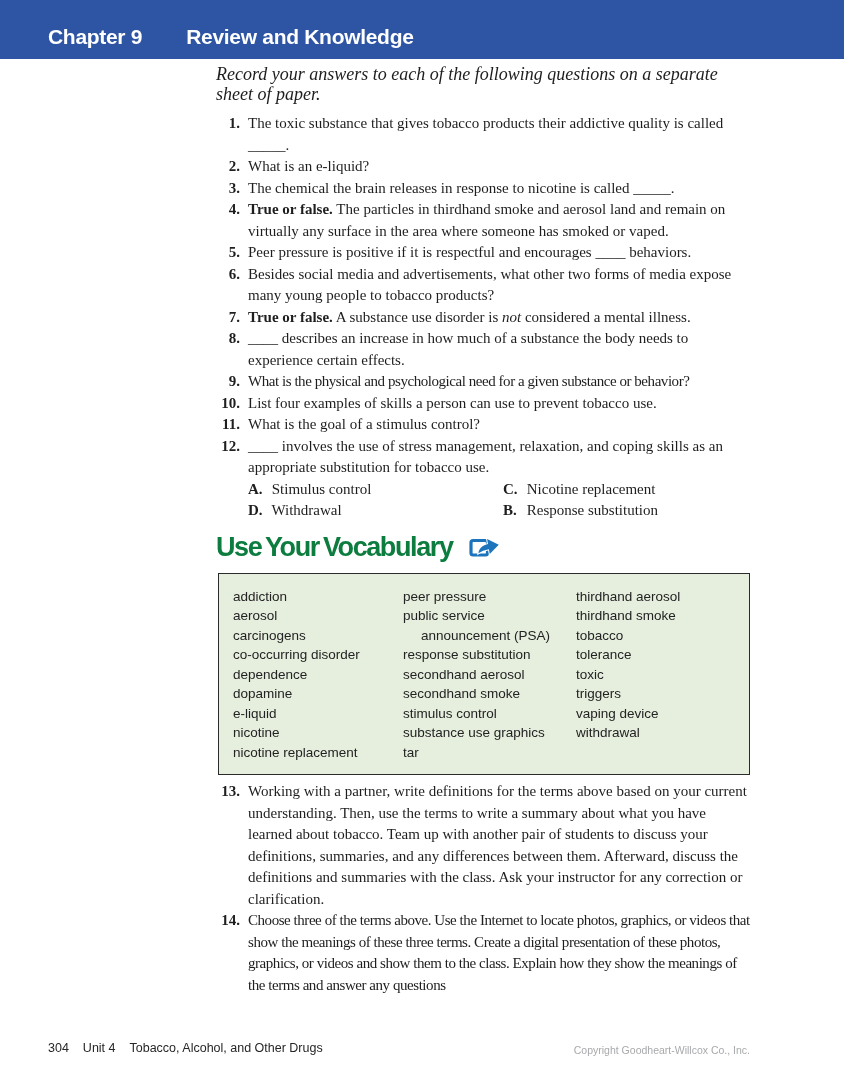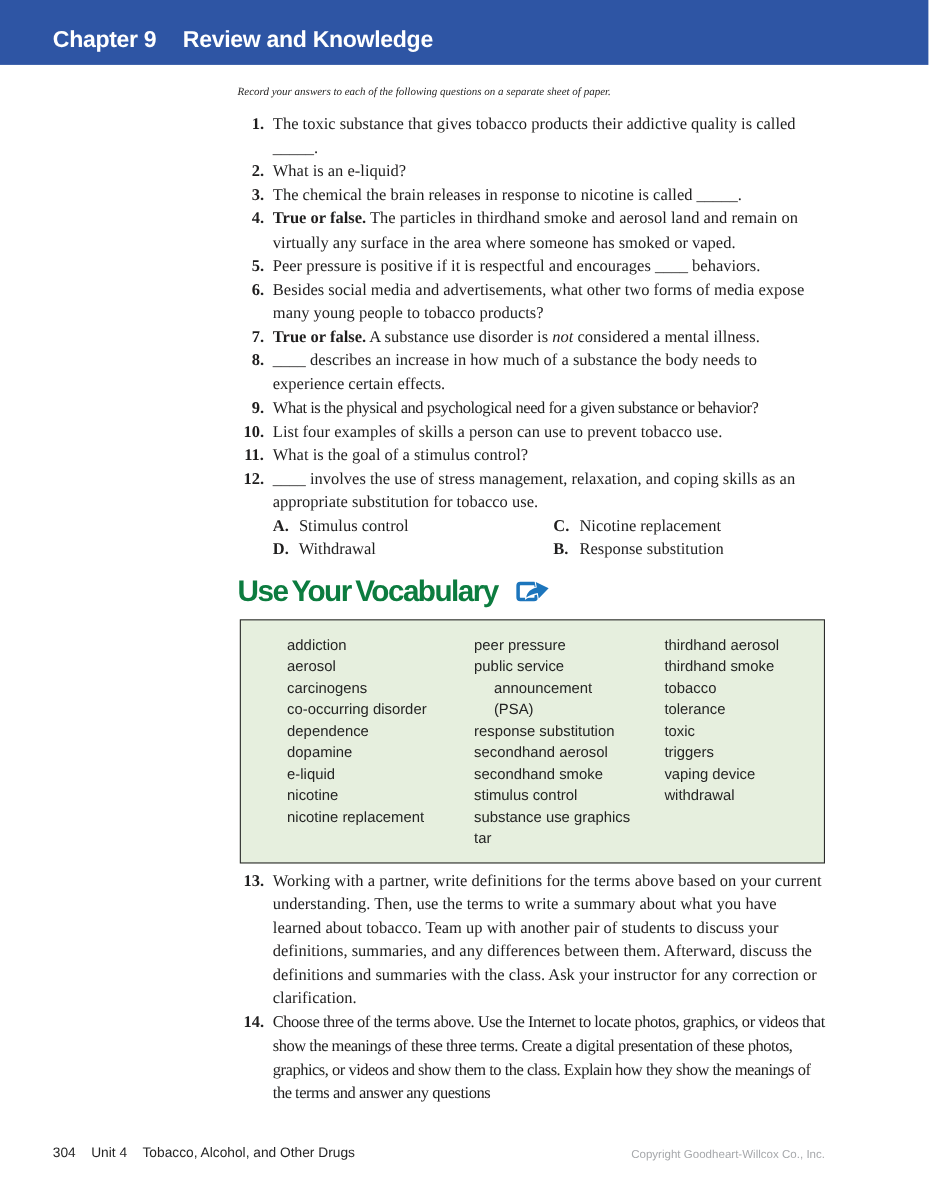--- a/index.html
+++ b/index.html
@@ -24,41 +24,42 @@
   
   .chapter-bar{
     position:absolute;top:0;left:0;
     width:844px;height:59px;
     background:var(--header-bar);
     display:flex;align-items:center;
     padding-left:48px;padding-top:14px;
     font-family:"Liberation Sans",sans-serif;
     font-weight:bold;color:#fff;font-size:21px;
     letter-spacing:-0.3px;
+    gap:20px;
   }
   .chapter-bar .chapter-title{margin-left:24px;}
   
   .content{
     position:absolute;top:59px;left:216px;width:534px;
   }
   .section-heading{
     font-family:"Liberation Sans",sans-serif;
     font-weight:bold;
     color:var(--heading-green);
     font-size:27px;line-height:30px;
     letter-spacing:-1.4px;word-spacing:-2px;
     display:flex;align-items:center;
   }
   .section-heading .share{margin-left:16px;flex:0 0 auto;}
   .h-cyk{margin-top:20px;}
   .h-uyv{margin-top:10px;}
   .instruction{
-    margin-top:15px;
+    margin-top:5px;
     font-style:italic;
-    font-size:10px;line-height:20px;
+    font-size:18px;line-height:20px;
   }
   
   .q-list{margin-top:9px;font-size:15px;line-height:21.5px;}
   .q-list-2{margin-top:6px;}
   .q-row{display:flex;}
   .q-num{
     flex:0 0 24px;text-align:right;
     font-weight:bold;margin-right:8px;
   }
   .q-text{flex:1;}
@@ -77,21 +78,21 @@
     border:1.5px solid var(--vocab-border);
     display:flex;
     padding:13px 8px 12px 14px;
     font-family:"Liberation Sans",sans-serif;
     font-size:13.5px;line-height:19.5px;
     color:#232323;
   }
   .vocab-col1{width:170px;}
   .vocab-col2{width:173px;}
   .vocab-col3{flex:1;}
-  .vocab-term{padding-left:18px;text-indent:-18px;margin-left:28px;}
+  .vocab-term{padding-left:18px;text-indent:-18px;}
   
   .footer{
     position:absolute;top:1041px;left:0;width:849px;height:20px;
     font-family:"Liberation Sans",sans-serif;
   }
   .footer-left{
     position:absolute;left:48px;top:0;
     font-size:12.5px;color:#262626;
     display:flex;align-items:baseline;
   }

